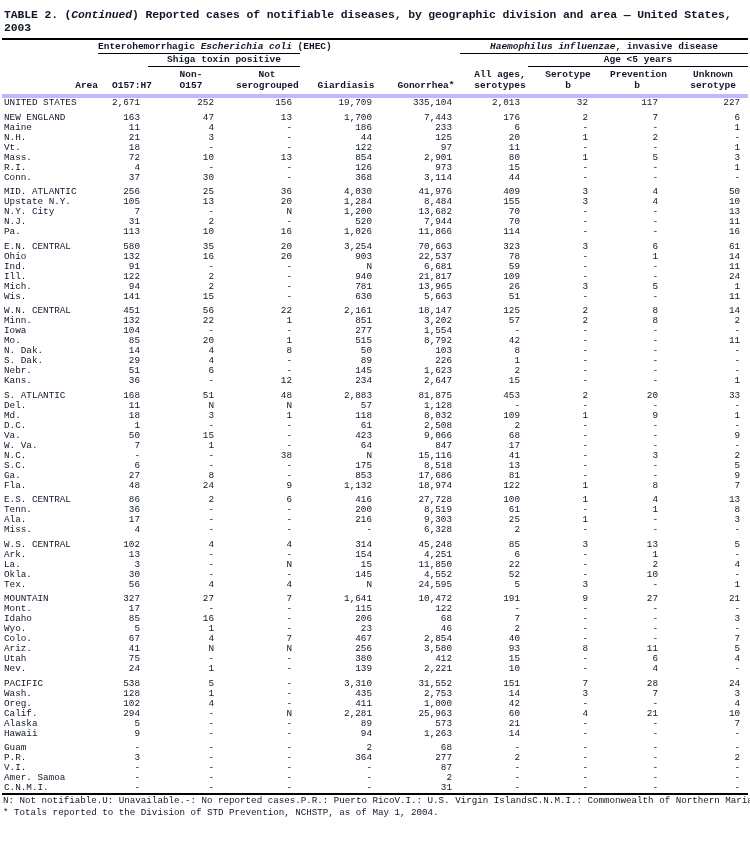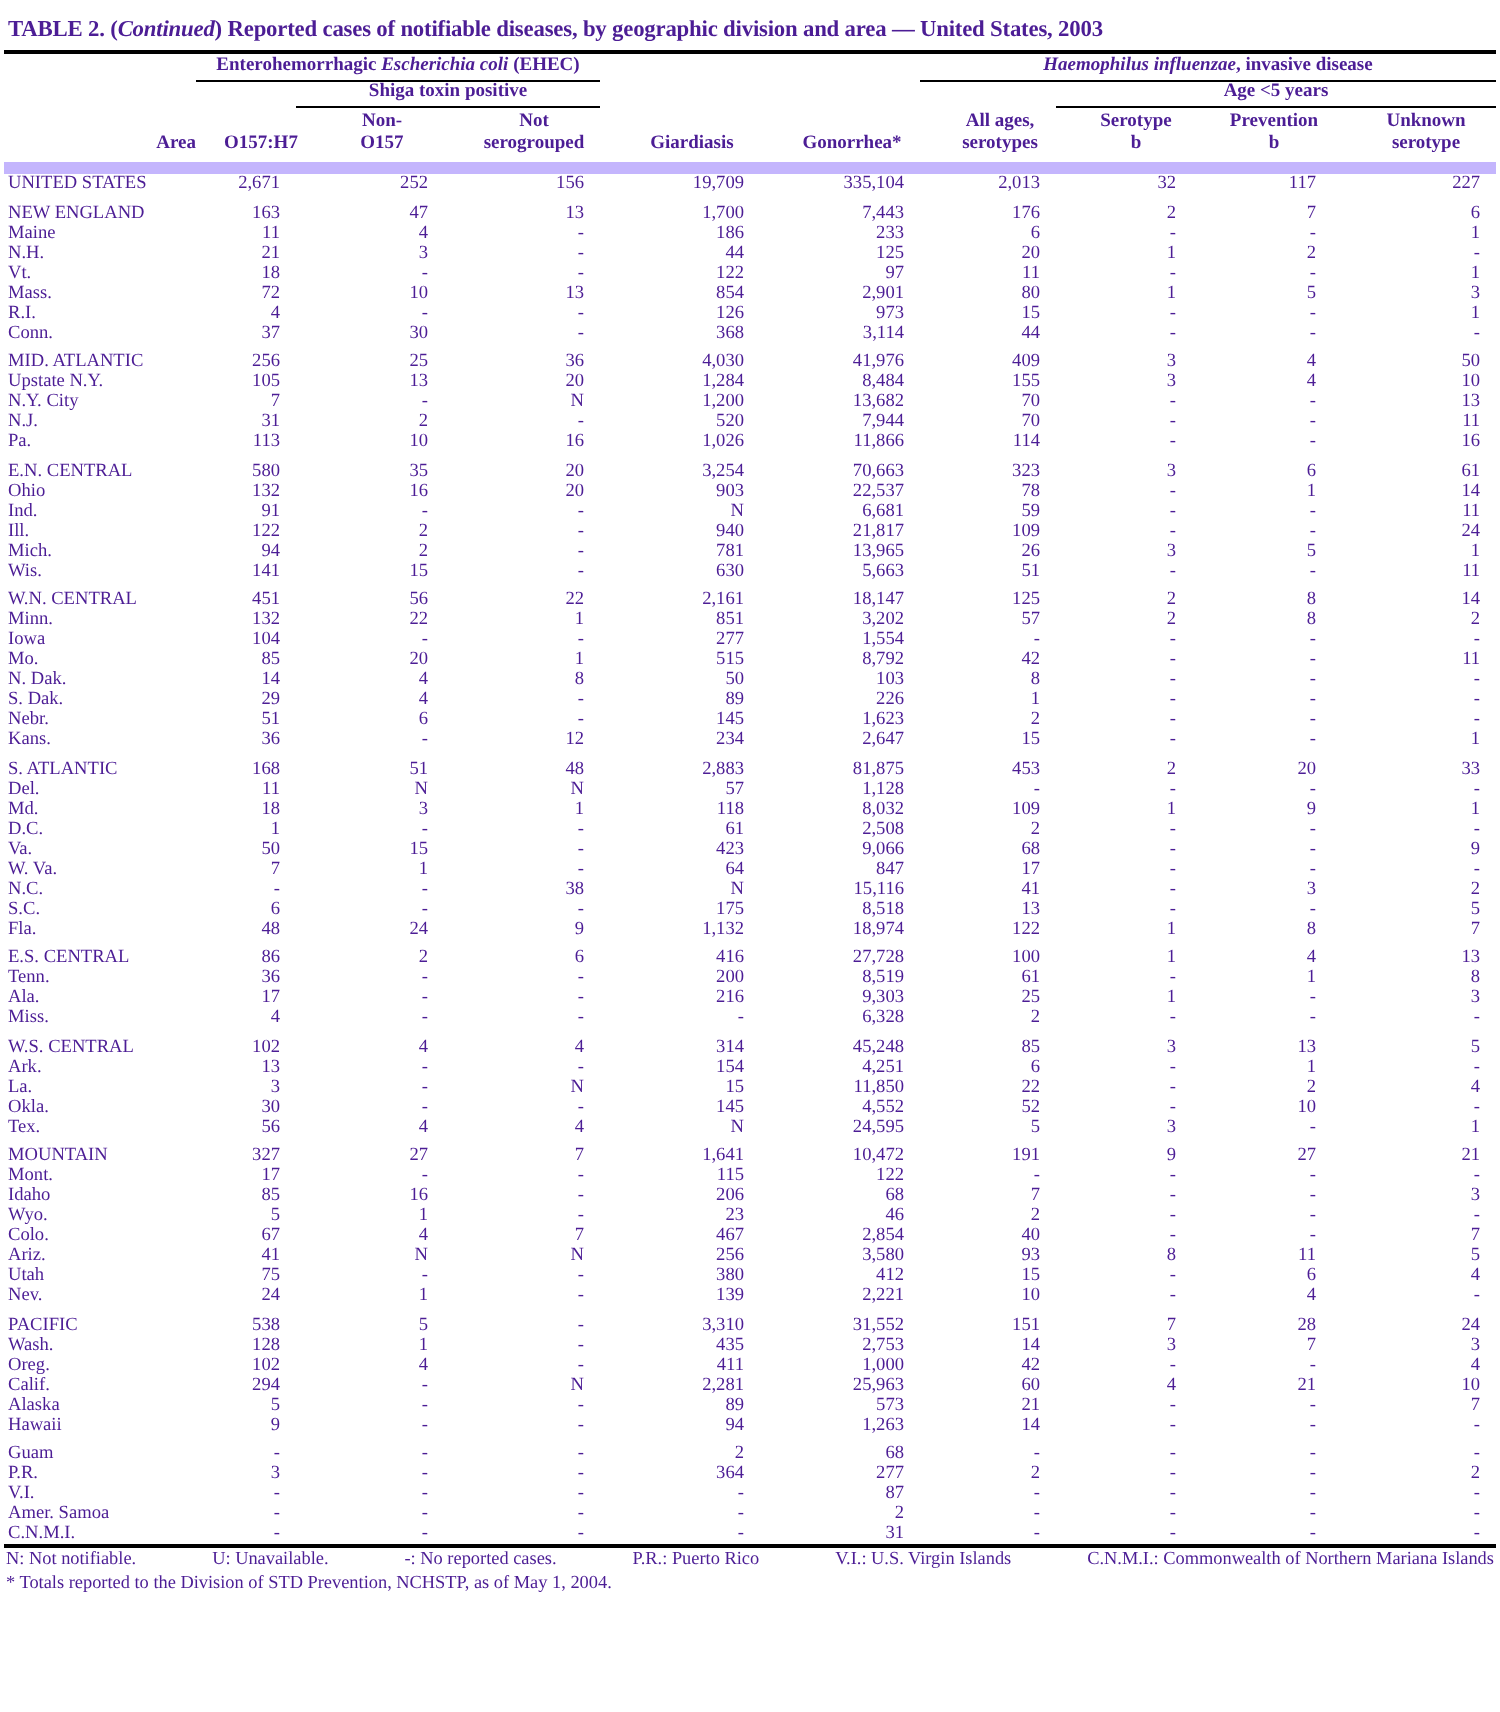--- a/index.html
+++ b/index.html
@@ -1,22 +1,22 @@
 <!DOCTYPE html>
 <html><head>
 <meta charset="utf-8">
 <style>
   html,body{margin:0;padding:0;background:#fff;}
   .page{
     position:relative;
     width:750px;height:856px;
     box-sizing:border-box;
     background:#ffffff;
-    color:#4c1d95;
-    font-family:Liberation Serif, serif;
+    color:#0f172a;
+    font-family:Liberation Mono, monospace;
     padding:9px 2px 0 2px;
     overflow:hidden;
   }
   .title{
     font-size:11.4px;
     font-weight:bold;
     line-height:13px;
     padding:0 0 3px 2px;
     border-bottom:2px solid #000;
     letter-spacing:-0.1px;
@@ -46,21 +46,21 @@
     vertical-align:bottom;
     padding:0;
   }
   th.grp{
     text-align:center;
     border-bottom:1px solid #000;
     padding-bottom:1px;
     white-space:nowrap;
   }
   tr.col-headers th{
-    border-bottom:6px solid #c4b5fd;
+    border-bottom:4px solid #c4b5fd;
     padding-top:2px;
     padding-bottom:3px;
   }
   th.area-h{text-align:right;padding-left:2px;}
   th.num-h{
     text-align:center;
     white-space:pre-line;
     padding-left:14px;
     padding-right:2px;
   }
@@ -565,20 +565,32 @@
           <td class="num">-</td>
           <td class="num">-</td>
           <td class="num">175</td>
           <td class="num">8,518</td>
           <td class="num">13</td>
           <td class="num">-</td>
           <td class="num">-</td>
           <td class="num">5</td>
         </tr>
         <tr class="state">
+          <td class="area">Ga.</td>
+          <td class="num">27</td>
+          <td class="num">8</td>
+          <td class="num">-</td>
+          <td class="num">853</td>
+          <td class="num">17,686</td>
+          <td class="num">81</td>
+          <td class="num">-</td>
+          <td class="num">-</td>
+          <td class="num">9</td>
+        </tr>
+        <tr class="state">
           <td class="area">Fla.</td>
           <td class="num">48</td>
           <td class="num">24</td>
           <td class="num">9</td>
           <td class="num">1,132</td>
           <td class="num">18,974</td>
           <td class="num">122</td>
           <td class="num">1</td>
           <td class="num">8</td>
           <td class="num">7</td>

